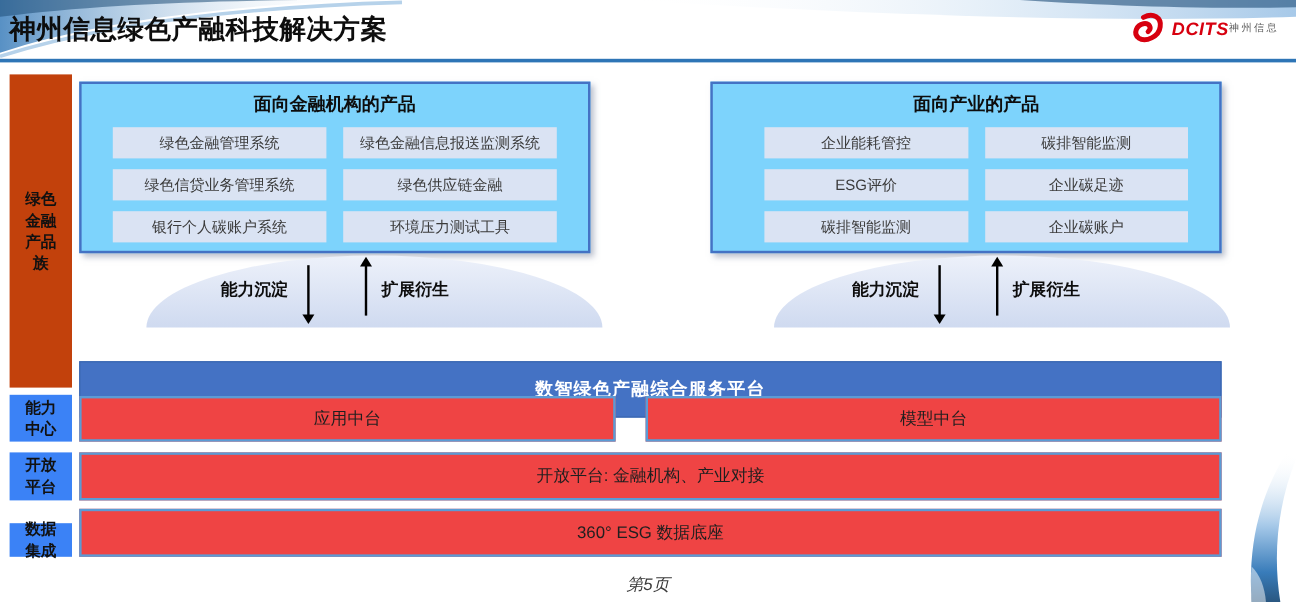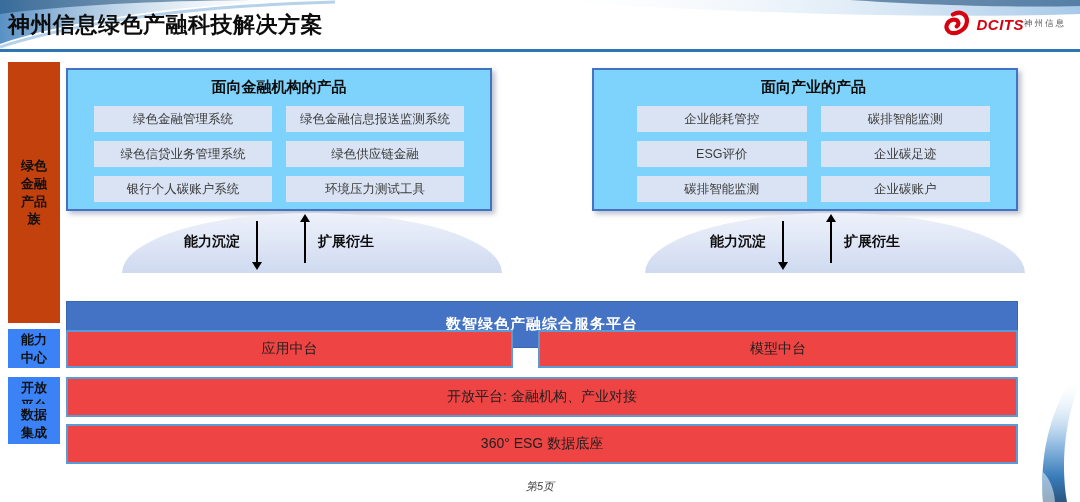--- a/index.html
+++ b/index.html
@@ -30,21 +30,21 @@
     position:absolute; left:8px; width:52px;
     display:flex; align-items:center; justify-content:center;
     font-weight:bold; font-size:13px; color:#111;
   }
   .side-label span { width:2.15em; line-height:1.35; text-align:center; word-break:break-all; }
   .sl-blue { background:#c2410c; }
   .sl-peach { background:#3b82f6; }
   #sl-product-family { top:62px; height:261px; }
   #sl-capability { top:329px; height:39px; }
   #sl-open { top:377px; height:40px; }
-  #sl-data { top:404px; height:40px; }
+  #sl-data { top:436px; height:28px; }
 
   
   .pbox {
     position:absolute; top:68px; width:426px; height:143px;
     background:#7dd3fc; border:2px solid #4472c4;
     box-shadow:3px 3px 5px rgba(120,130,155,.5);
   }
   .pbox-left { left:66px; }
   .pbox-right { left:592px;padding-left:17px; }
   .pbox-title { margin-top:8px; text-align:center; font-size:15px; font-weight:bold; color:#0d0d0d; }
@@ -98,21 +98,21 @@
     font-size:14px; color:#1f1f1f;
   }
   #row-app   { left:66px;  top:330px; width:447px; height:38px; }
   #row-model { left:538px; top:330px; width:480px; height:38px; }
   #row-open  { left:66px;  top:377px; width:952px; height:40px; }
   #row-data  { left:66px;  top:424px; width:952px; height:40px; }
 
   
   .page-num {
     position:absolute; left:0; right:0; top:479px; text-align:center;
-    font-style:italic; font-size:11px; color:#3a3a3a;
+    font-style:italic; font-size:14px; color:#3a3a3a;
   }
 </style>
 </head>
 <body>
 
 <div class="slide">
 
   <svg class="top-deco" width="1080" height="50" viewBox="0 0 1080 50">
     <defs>
       <linearGradient id="gL" x1="0" y1="0" x2="1" y2="0">

